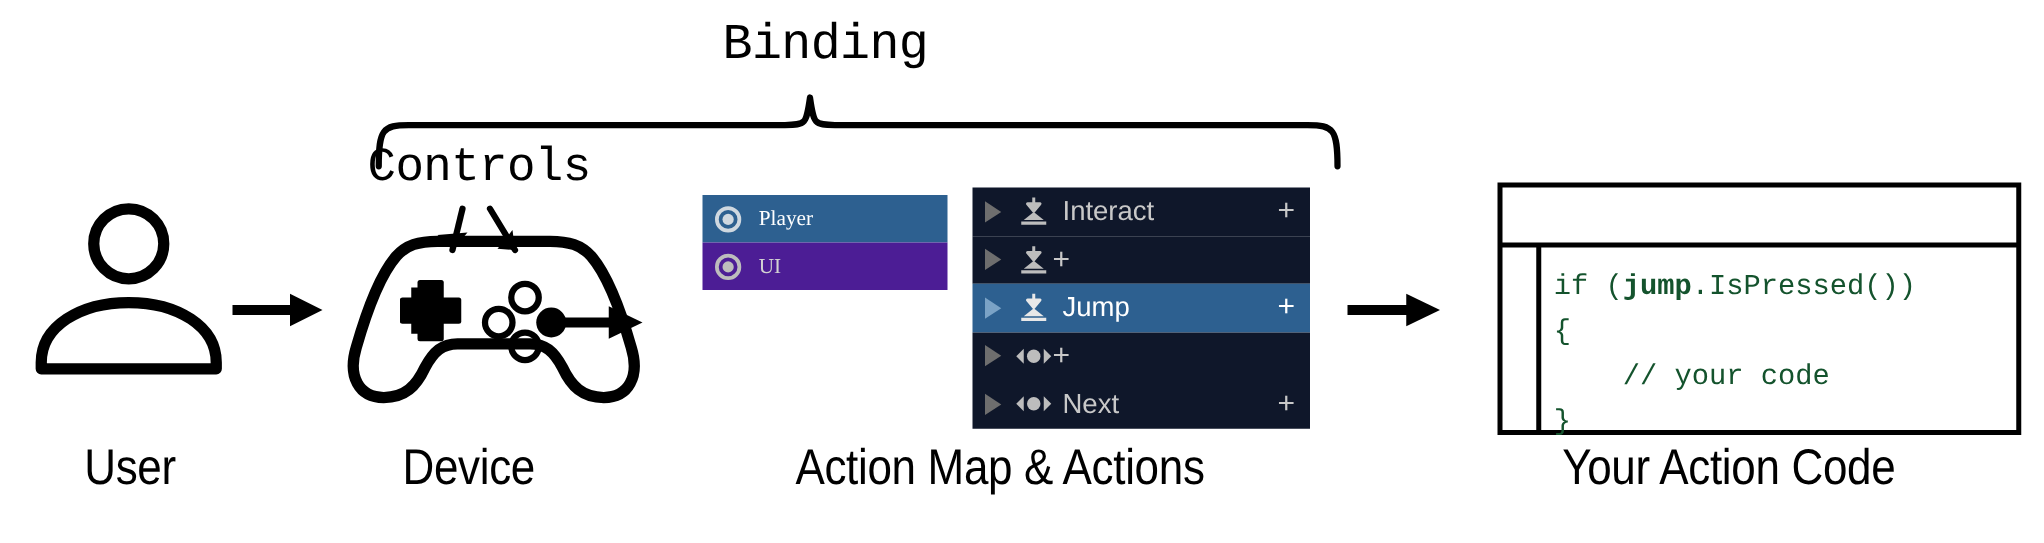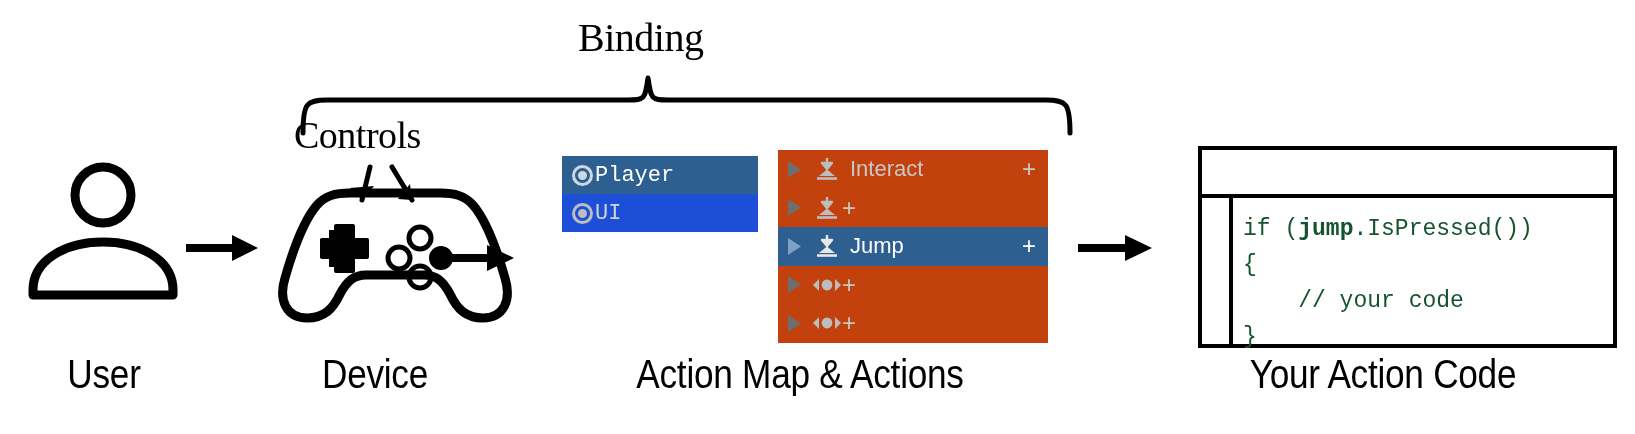--- a/index.html
+++ b/index.html
@@ -6,21 +6,21 @@
   body{
     width:1635px;height:434px;position:relative;overflow:hidden;
     font-family:"Liberation Sans","DejaVu Sans",sans-serif;
     -webkit-font-smoothing:antialiased;
   }
   .stage{position:absolute;inset:0;}
 
   
   .anno-label{
     position:absolute;color:#000;white-space:nowrap;
-    font-family:Liberation Serif, serif;
+    font-family:Liberation Mono, monospace;
     font-weight:400;letter-spacing:-0.5px;
   }
   #binding-label{font-size:40px;left:578px;top:14px;}
   #controls-label{font-size:38px;left:294px;top:113px;text-align:right;}
 
   
   .caption{
     position:absolute;color:#000;white-space:nowrap;text-align:center;
     font-family:"Liberation Sans Narrow","Liberation Sans","DejaVu Sans",sans-serif;
     font-size:40px;font-weight:400;letter-spacing:-0.3px;
@@ -29,44 +29,44 @@
 
   
   svg.overlay{position:absolute;left:0;top:0;width:1635px;height:434px;overflow:visible;}
 
   
   #actionmap-panel{
     position:absolute;left:562px;top:156px;width:196px;
   }
   .map-row{
     height:38px;display:flex;align-items:center;box-sizing:border-box;
-    padding-left:10px;background:#1d4ed8;
+    padding-left:10px;background:#4c1d95;
   }
   .map-row.selected{background:#2d6090;}
   .map-row-label{
-    color:#d2d2d2;font-size:22px;font-family:Liberation Mono, monospace;
-    margin-left:2px;letter-spacing:0px;
+    color:#d2d2d2;font-size:17px;font-family:Liberation Serif, serif;
+    margin-left:14px;letter-spacing:0px;
   }
   .map-row.selected .map-row-label{color:#ffffff;}
   .radio-ico{
     width:21px;height:21px;border-radius:50%;box-sizing:border-box;
     border:3px solid #bdbdbd;display:flex;align-items:center;justify-content:center;
     flex:0 0 auto;
   }
   .radio-ico i{display:block;width:9px;height:9px;border-radius:50%;background:#bdbdbd;}
   .map-row.selected .radio-ico{border-color:#cfd8e0;}
   .map-row.selected .radio-ico i{background:#cfd8e0;}
 
   
   #actions-panel{
     position:absolute;left:778px;top:150px;width:270px;
   }
   .act-row{
     height:38.5px;display:flex;align-items:center;box-sizing:border-box;
-    background:#c2410c;padding:0 12px 0 8px;
+    background:#0f172a;padding:0 12px 0 8px;
   }
   .act-row.selected{background:#2d6090;}
   .act-fold{flex:0 0 auto;width:24px;display:flex;align-items:center;justify-content:flex-start;}
   .act-icon{flex:0 0 auto;width:30px;display:flex;align-items:center;justify-content:center;margin-left:2px;}
   .act-label{
     flex:1 1 auto;color:#c8c8c8;font-size:22px;margin-left:8px;
     font-family:"Liberation Sans","DejaVu Sans",sans-serif;white-space:nowrap;
   }
   .act-row.selected .act-label{color:#ffffff;}
   .act-plus{
@@ -253,20 +253,21 @@
             <path d="M2,1 L15,9.5 L2,18 Z" fill="#6e6e6e"></path>
           </svg>
       </span>
       <span class="act-icon">
         <svg width="30" height="16" viewBox="0 0 30 16">
           <path d="M7,2 L7,14 L1,8 Z" fill="#bdbdbd"></path>
           <circle cx="15" cy="8" r="5.4" fill="#bdbdbd"></circle>
           <path d="M23,2 L23,14 L29,8 Z" fill="#bdbdbd"></path>
         </svg>
       </span>
+      <span class="act-label">Next</span>
       <span class="act-plus">+</span>
     </div>
   </div>
 
   <div class="code-text"><span><span>if (</span><b>jump</b><span>.IsPressed())</span></span>
 <span>{</span>
 <span>    // your code</span>
 <span>}</span></div>
 
   <div class="caption" style="left:0px;top:352px;width:208px;">User</div>

